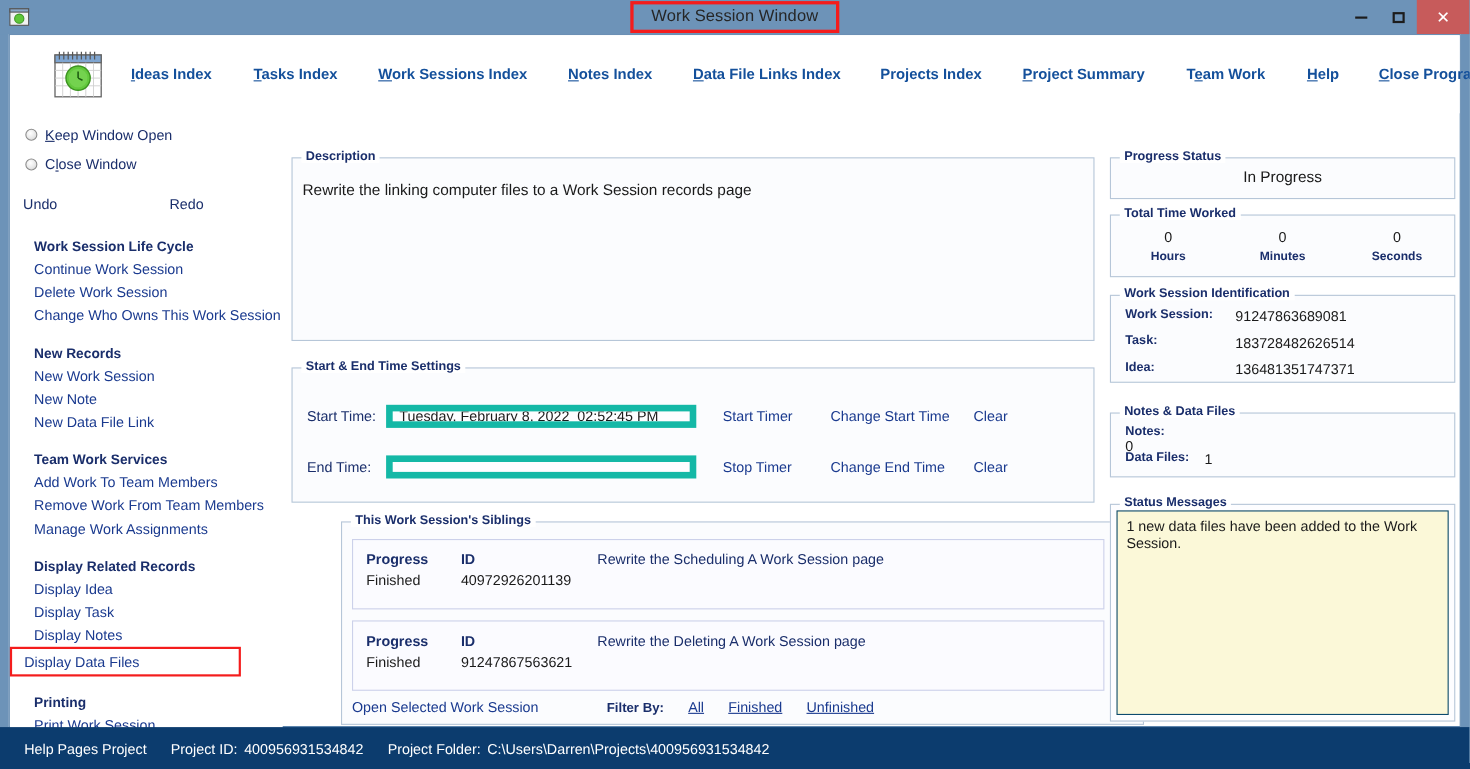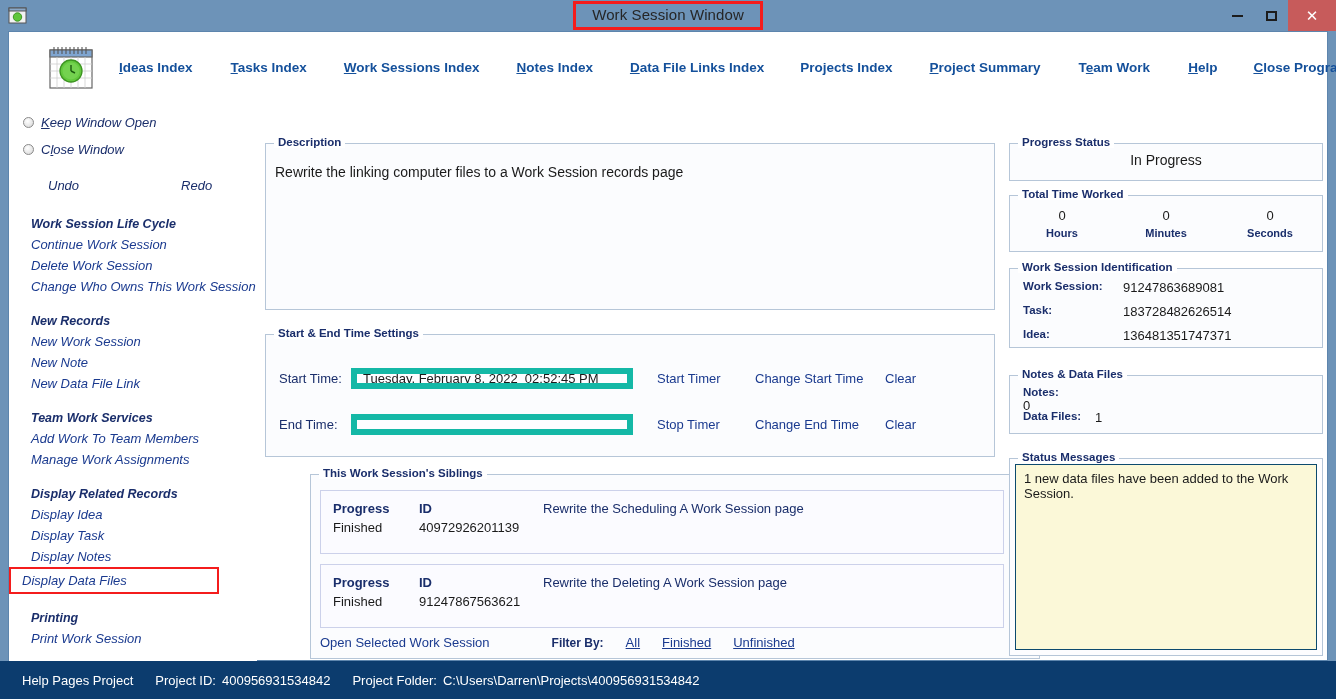--- a/index.html
+++ b/index.html
@@ -101,42 +101,41 @@
   .menu-item.m-summary  { margin-right: 38px; }
   .menu-item.m-team     { margin-right: 38px; }
   .menu-item.m-help     { margin-right: 36px; }
 
   
   .leftpanel {
     position: absolute; left: 0; top: 71px;
     width: 248px; height: 559px;
     background: #ffffff;
     padding: 0;
-    font-style: italic;
   }
   .radio-row {
     display: flex; align-items: center;
     height: 21px;
     padding-left: 14px;
     margin-top: 6px;
     cursor: pointer;
   }
   .radio-row.first { margin-top: 9px; }
   .radio-dot {
     width: 11px; height: 11px; border-radius: 50%;
     border: 1px solid #8a8a8a;
     background: radial-gradient(circle at 40% 35%, #ffffff 0%, #e8e8e8 55%, #cfcfcf 100%);
     margin-right: 7px; flex: none;
   }
   .radio-label { font-size: 13px; color: #1a2e6b; }
   .radio-label u { text-decoration: underline; }
 
   .undo-row {
     display: flex; align-items: center;
-    padding-left: 39px; margin-top: 10px;
+    padding-left: 12px; margin-top: 10px;
     font-size: 13px; color: #1a2e6b; gap: 44px;
   }
   .undo-row span { cursor: pointer; }
   .undo-sep {
     display: inline-block;
     width: 1px; height: 14px;
     background: #9aa7c4;
     margin: 0 7px;
   }
 
@@ -432,20 +431,21 @@
       <div class="lp-link">Delete Work Session</div>
       <div class="lp-link">Change Who Owns This Work Session</div>
 
       <div class="lp-head">New Records</div>
       <div class="lp-link">New Work Session</div>
       <div class="lp-link">New Note</div>
       <div class="lp-link">New Data File Link</div>
 
       <div class="lp-head">Team Work Services</div>
       <div class="lp-link">Add Work To Team Members</div>
+      <div class="lp-link">Remove Work From Team Members</div>
       <div class="lp-link">Manage Work Assignments</div>
 
       <div class="lp-head">Display Related Records</div>
       <div class="lp-link">Display Idea</div>
       <div class="lp-link">Display Task</div>
       <div class="lp-link">Display Notes</div>
       <div class="lp-link highlight">Display Data Files</div>
 
       <div class="lp-head">Printing</div>
       <div class="lp-link">Print Work Session</div>

